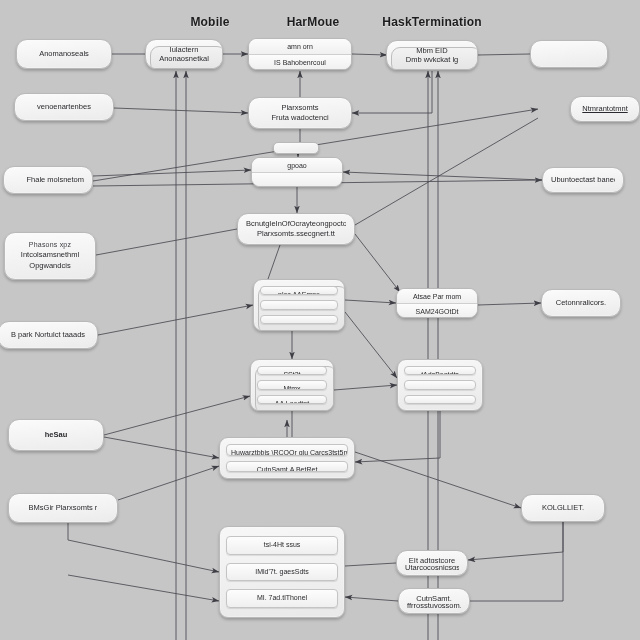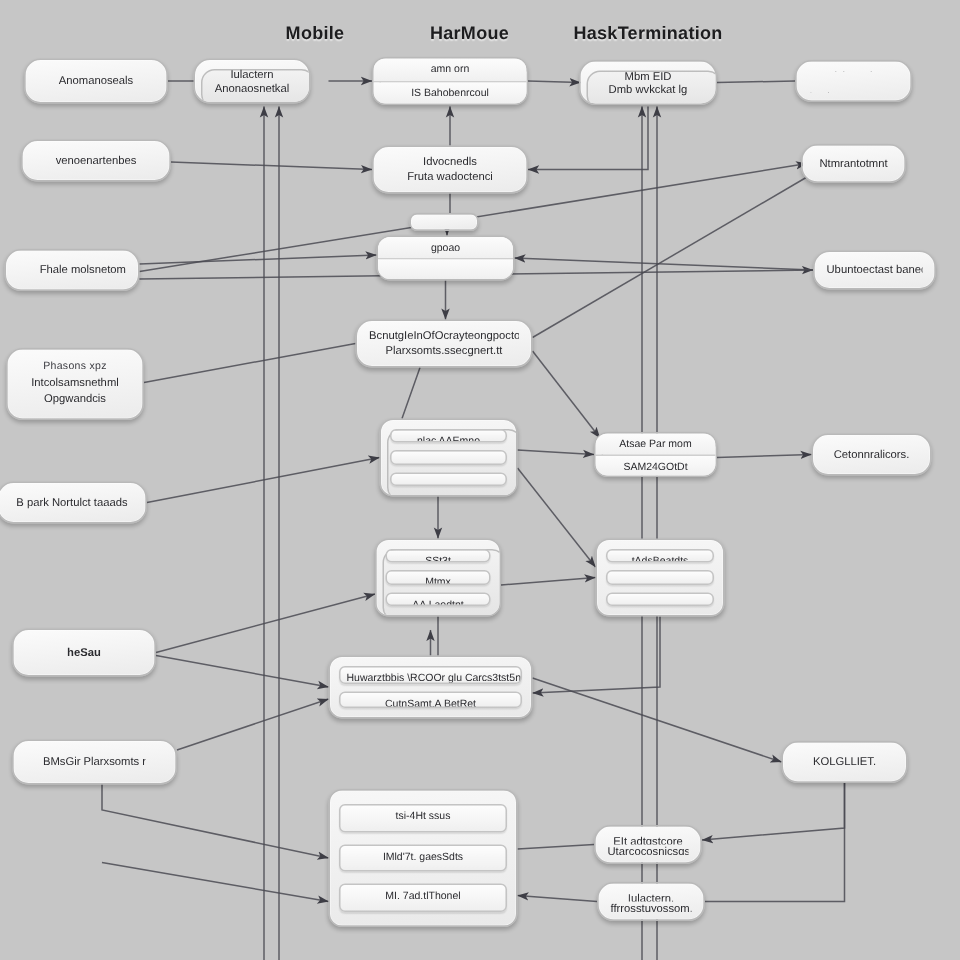--- a/index.html
+++ b/index.html
@@ -206,30 +206,30 @@
         </div>
         <div class="node pill" style="left: 48px; top: 335px; width: 100px; height: 28px;">
           <span class="ln">B park Nortulct taaads</span>
         </div>
         <div class="node pill" style="left: 56px; top: 435px; width: 96px; height: 32px; font-weight: bold;">
           <span class="ln">heSau</span>
         </div>
         <div class="node pill" style="left: 63px; top: 508px; width: 110px; height: 30px;">
           <span class="ln">BMsGir Plarxsomts r</span>
         </div>
-        <div class="node pill stack" style="left: 168px; top: 54px; width: 78px; height: 30px; text-align: right;">
+        <div class="node pill stack" style="left: 184px; top: 54px; width: 78px; height: 30px; text-align: right;">
           <span class="ln">Iulactern</span>
           <span class="ln">Anonaosnetkal</span>
         </div>
         <div class="node striped stack" style="left: 300px; top: 54px; width: 104px; height: 32px;">
           <div class="cell">amn orn</div>
           <div class="cell">IS Bahobenrcoul</div>
         </div>
         <div class="node pill" style="left: 300px; top: 113px; width: 104px; height: 32px;">
-          <span class="ln">Idvocnedls</span>
+          <span class="ln">Plarxsomts</span>
           <span class="ln">Fruta wadoctenci</span>
         </div>
         <div class="node sq" style="left: 296px; top: 148px; width: 46px; height: 12px;">
           <span class="ln">ince rts cos</span>
         </div>
         <div class="node striped" style="left: 297px; top: 172px; width: 92px; height: 30px;">
           <div class="cell">gpoao</div>
           <div class="cell blank">&nbsp;</div>
         </div>
         <div class="node pill" style="left: 296px; top: 229px; width: 118px; height: 32px;">
@@ -251,21 +251,21 @@
           <div class="sub">CutnSamt.A BetRet</div>
         </div>
         <div class="node pill stack" style="left: 432px; top: 55px; width: 92px; height: 30px;">
           <span class="ln">Mbm EID</span>
           <span class="ln">Dmb wvkckat lg</span>
         </div>
         <div class="node pill" style="left: 569px; top: 54px; width: 78px; height: 28px; gap: 12px;">
           <span class="ln">dJbSDcb</span>
           <span class="ln">fECbHI SHCI.NtRSLs</span>
         </div>
-        <div class="node pill" style="left: 569px; top: 109px; width: 70px; height: 26px;">
+        <div class="node pill" style="left: 605px; top: 109px; width: 70px; height: 26px; text-decoration: underline;">
           <span class="ln">Ntmrantotmnt</span>
         </div>
         <div class="node pill" style="left: 583px; top: 180px; width: 82px; height: 26px;">
           <span class="ln">Ubuntoectast banedcio</span>
         </div>
         <div class="node striped stack" style="left: 437px; top: 303px; width: 82px; height: 30px;">
           <div class="cell">Atsae Par mom</div>
           <div class="cell">SAM24GOtDt</div>
         </div>
         <div class="node pill" style="left: 581px; top: 303px; width: 80px; height: 28px;">
@@ -282,19 +282,19 @@
         <div class="node group" style="left: 282px; top: 572px; width: 126px; height: 92px;">
           <div class="sub">tsi-4Ht ssus</div>
           <div class="sub">IMld'7t. gaesSdts</div>
           <div class="sub">MI. 7ad.tlThonel</div>
         </div>
         <div class="node pill" style="left: 432px; top: 563px; width: 72px; height: 26px;">
           <span class="ln">EIt adtgstcore</span>
           <span class="ln">Utarcocosnicsgsarhsbo</span>
         </div>
         <div class="node pill" style="left: 434px; top: 601px; width: 72px; height: 26px;">
-          <span class="ln">Iulactern.</span>
+          <span class="ln">CutnSamt.</span>
           <span class="ln">ffrrosstuyossom.tum</span>
         </div>
       </div>
   </div>
 
 </div>
 
 </body></html>

